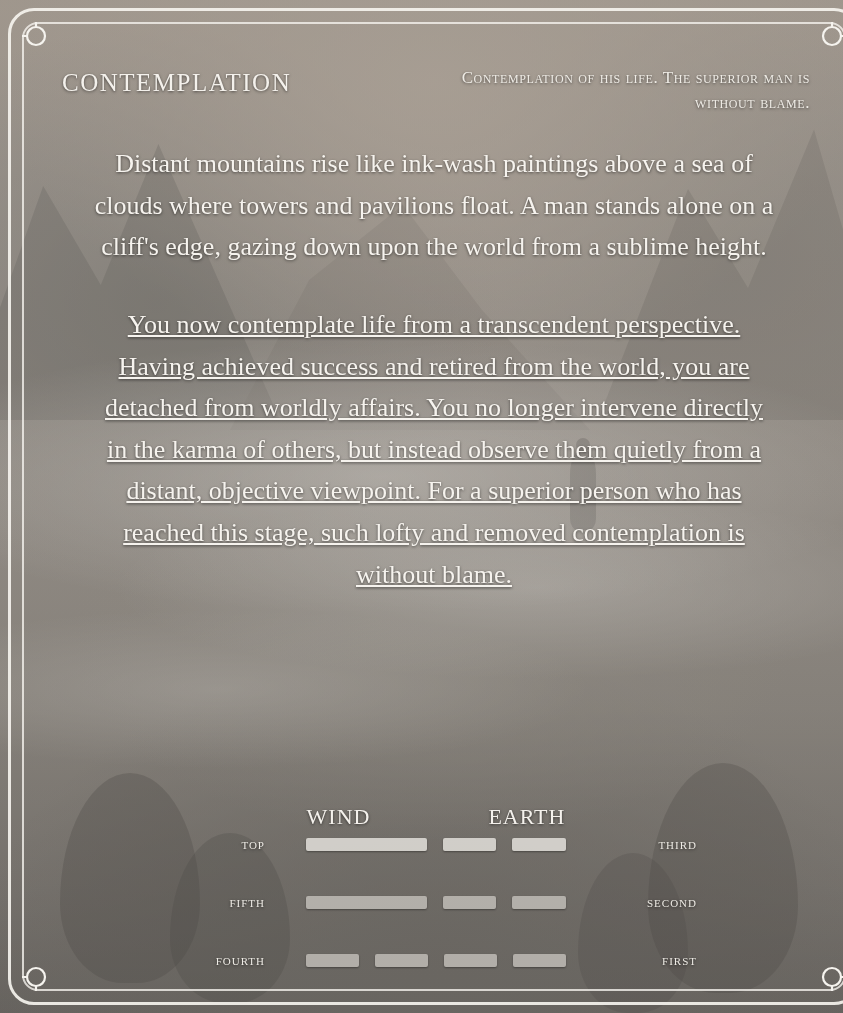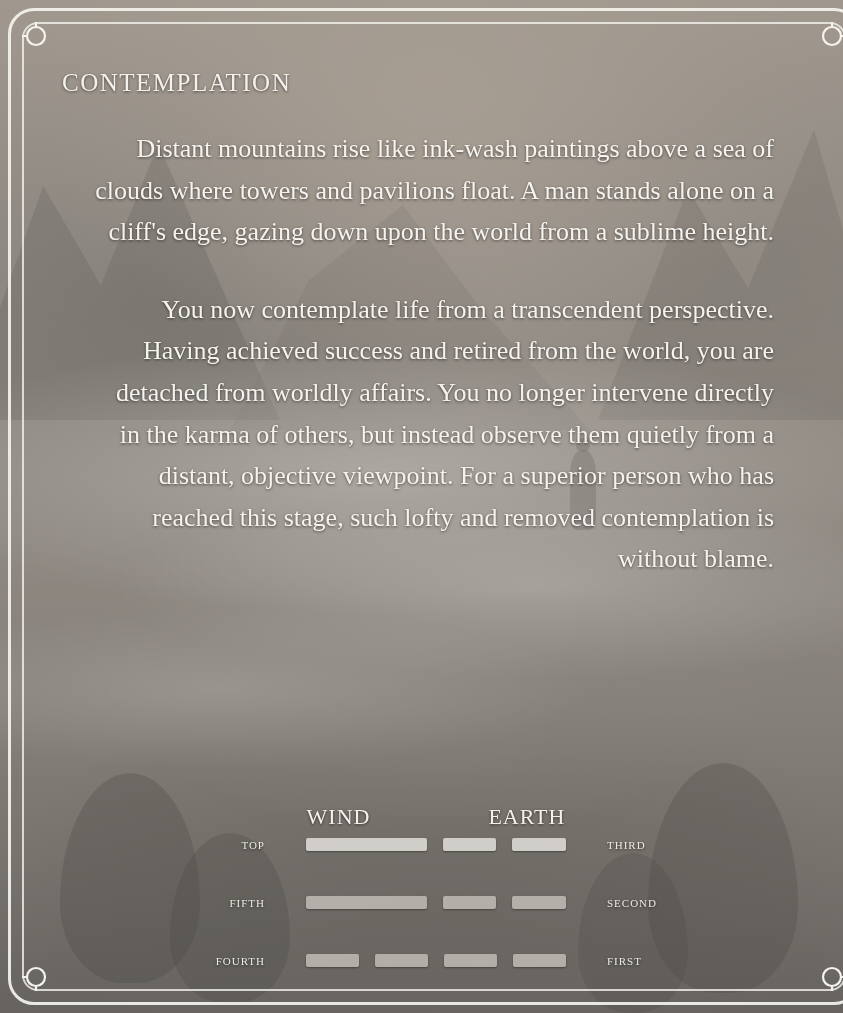--- a/index.html
+++ b/index.html
@@ -147,27 +147,27 @@
     text-align: center;
     font-size: 46px;
     letter-spacing: 1.5px;
     font-variant: small-caps;
     text-transform: lowercase;
   }
 
   .body-text {
     margin: 28px auto 12px;
     width: 680px;
-    text-align: right;
+    text-align: center;
     font-size: 26px;
     line-height: 1.60;
     color: #f6f3ee;
   }
   .body-text p { margin: 0; }
-  .body-text p + p { margin-top: 36px; }
+  .body-text p + p { margin-top: 36px; text-decoration: underline; }
 
   
   .trigram-section {
     position: absolute;
     left: 4px; right: 0; bottom: 4px;
   }
   .trigram-names {
     display: flex;
     justify-content: center;
     gap: 118px;
@@ -189,21 +189,21 @@
     gap: 41px;
   }
   .pos-label {
     font-size: 15px;
     font-variant: small-caps;
     text-transform: lowercase;
     letter-spacing: 1px;
     color: #eeebe5;
   }
   .pos-label.left  { text-align: right; }
-  .pos-label.right { text-align: left; }
+  .pos-label.right { text-align: right; }
   .line-row {
     display: flex;
     justify-content: center;
     gap: 16px;
     height: 13px;
   }
   .seg {
     height: 13px;
     border-radius: 2px;
     background: rgba(236,233,228,0.78);
@@ -256,20 +256,21 @@
     <svg width="30" height="30" viewBox="0 0 30 30">
       <circle cx="14" cy="14" r="9" fill="none" stroke="#f5f3ee" stroke-width="2.2"></circle>
       <path d="M14 5 L14 0 M5 14 L0 14" fill="none" stroke="#f5f3ee" stroke-width="2.2"></path>
     </svg>
   </div>
 
   <div class="content">
 
     <div class="head-row">
       <div class="hexagram-name">Contemplation</div>
+      <div class="judgement">Contemplation of his life. The superior man is without blame.</div>
     </div>
 
 
     <div class="body-text">
       <p>Distant mountains rise like ink-wash paintings above a sea of clouds where towers and pavilions float. A man stands alone on a cliff's edge, gazing down upon the world from a sublime height.</p>
       <p>You now contemplate life from a transcendent perspective. Having achieved success and retired from the world, you are detached from worldly affairs. You no longer intervene directly in the karma of others, but instead observe them quietly from a distant, objective viewpoint. For a superior person who has reached this stage, such lofty and removed contemplation is without blame.</p>
     </div>
 
     <div class="trigram-section">
       <div class="trigram-names">

